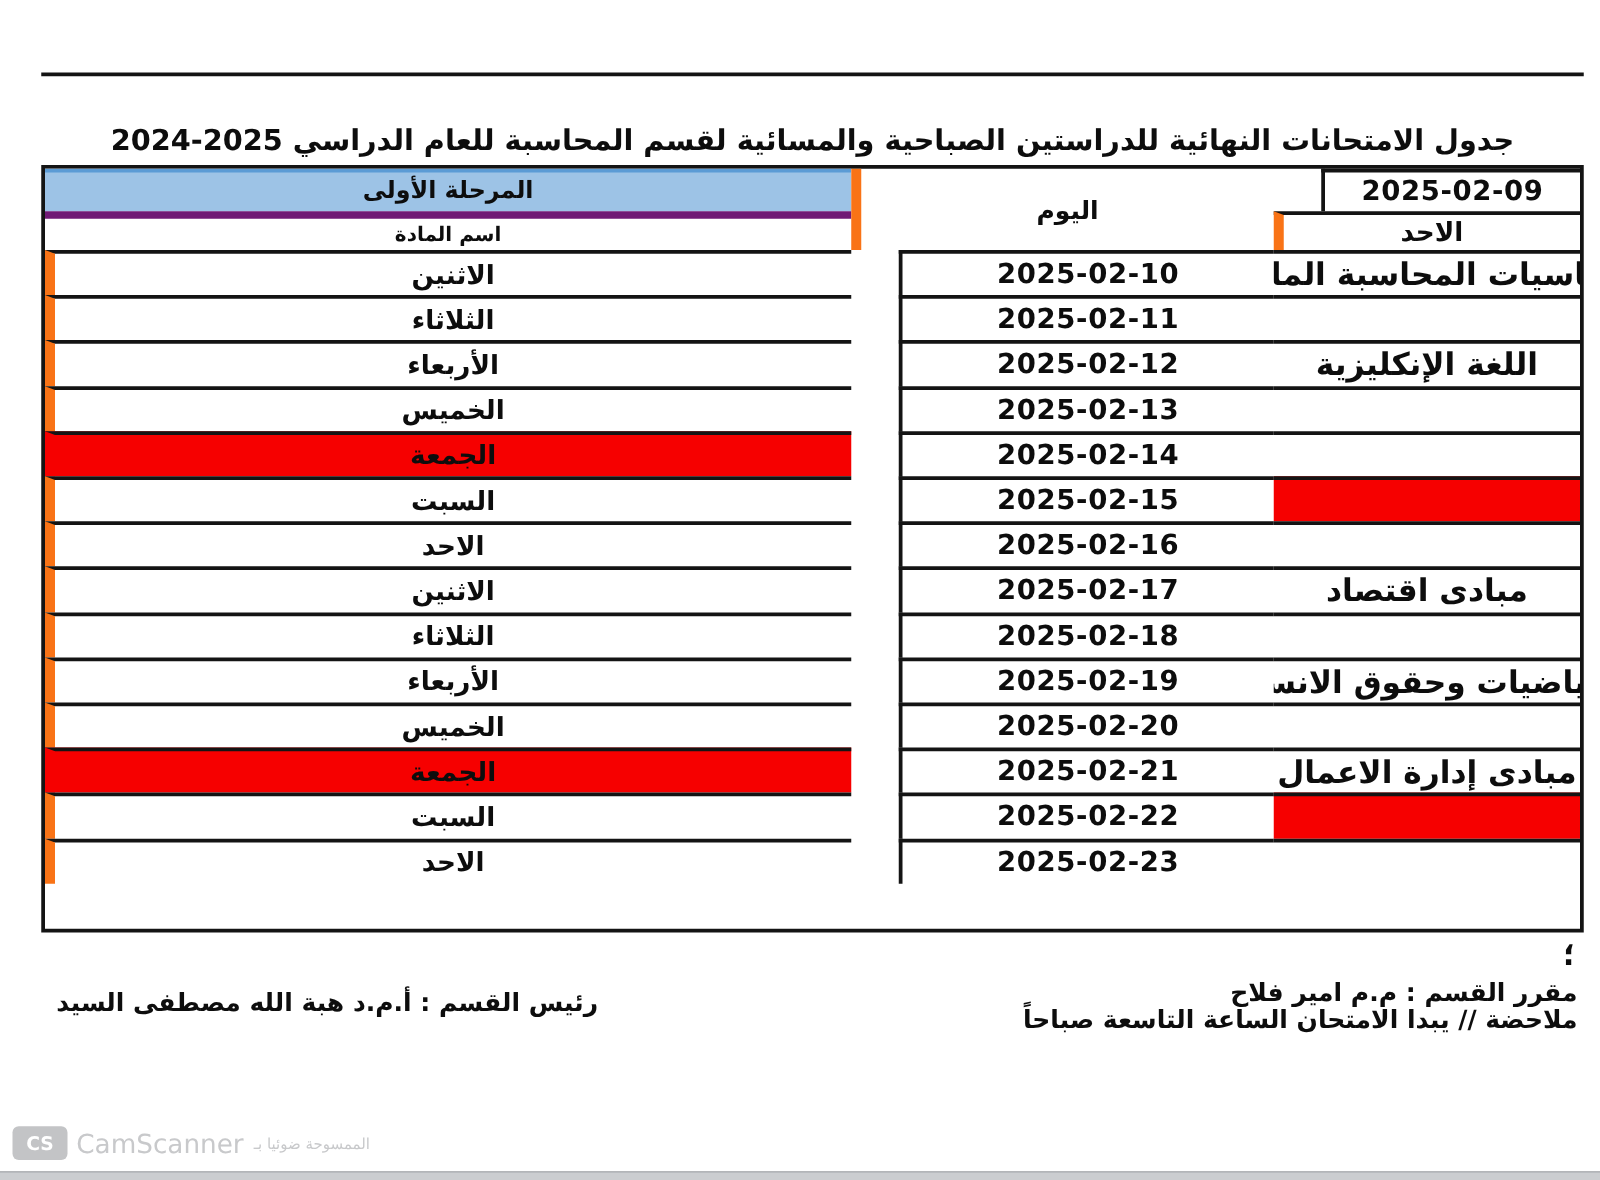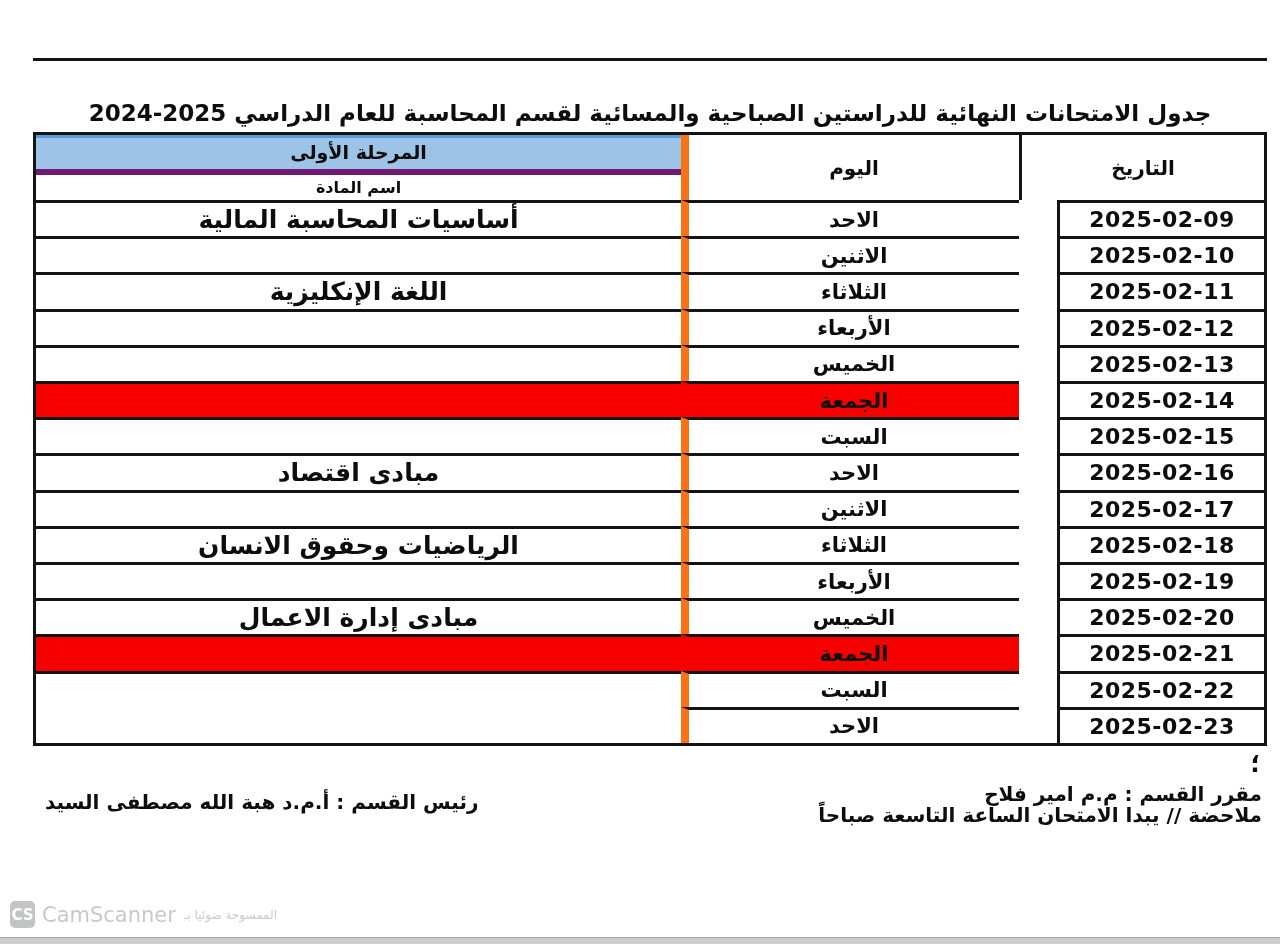--- a/index.html
+++ b/index.html
@@ -74,21 +74,21 @@
   .footer-head {
     position:absolute; left:45px; top:790px;
     font-size:20px; font-weight:700; direction:rtl;
   }
 
   .watermark {
     position:absolute; left:10px; top:901px;
     display:flex; align-items:center; direction:ltr;
   }
   .cs-logo {
-    width:25px; height:27px; border-radius:5px;
+    width:44px; height:27px; border-radius:5px;
     background:#c3c4c6; color:#ffffff;
     display:flex; align-items:center; justify-content:center;
     font-size:15px; font-weight:700;
   }
   .cs-brand {
     margin-left:7px; font-size:21px; color:#c8c9cb; font-weight:400;
   }
   .cs-arabic {
     margin-left:8px; font-size:12px; color:#c8c9cb; direction:rtl;
   }
@@ -106,21 +106,20 @@
 
   <div class="title-block">
     <div class="title-line1">جدول الامتحانات النهائية للدراستين الصباحية والمسائية لقسم المحاسبة للعام الدراسي 2025-2024</div>
     <div class="title-line2">وفق مسار بولونيا</div>
   </div>
 
   <div class="exam-table" id="exam-table">
     <div class="cell hdr-stage">المرحلة الأولى</div>
     <div class="cell hdr-subject">اسم المادة</div>
     <div class="cell hdr-day cell-day">اليوم</div>
-    <div class="cell hdr-date cell-date">التاريخ</div>
 
     <div class="cell cell-date c-date row-line">2025-02-09</div>
     <div class="cell cell-day c-day row-line">الاحد</div>
     <div class="cell c-subject row-line">أساسيات المحاسبة المالية</div>
 
     <div class="cell cell-date c-date row-line">2025-02-10</div>
     <div class="cell cell-day c-day row-line">الاثنين</div>
     <div class="cell c-subject row-line"></div>
 
     <div class="cell cell-date c-date row-line">2025-02-11</div>

